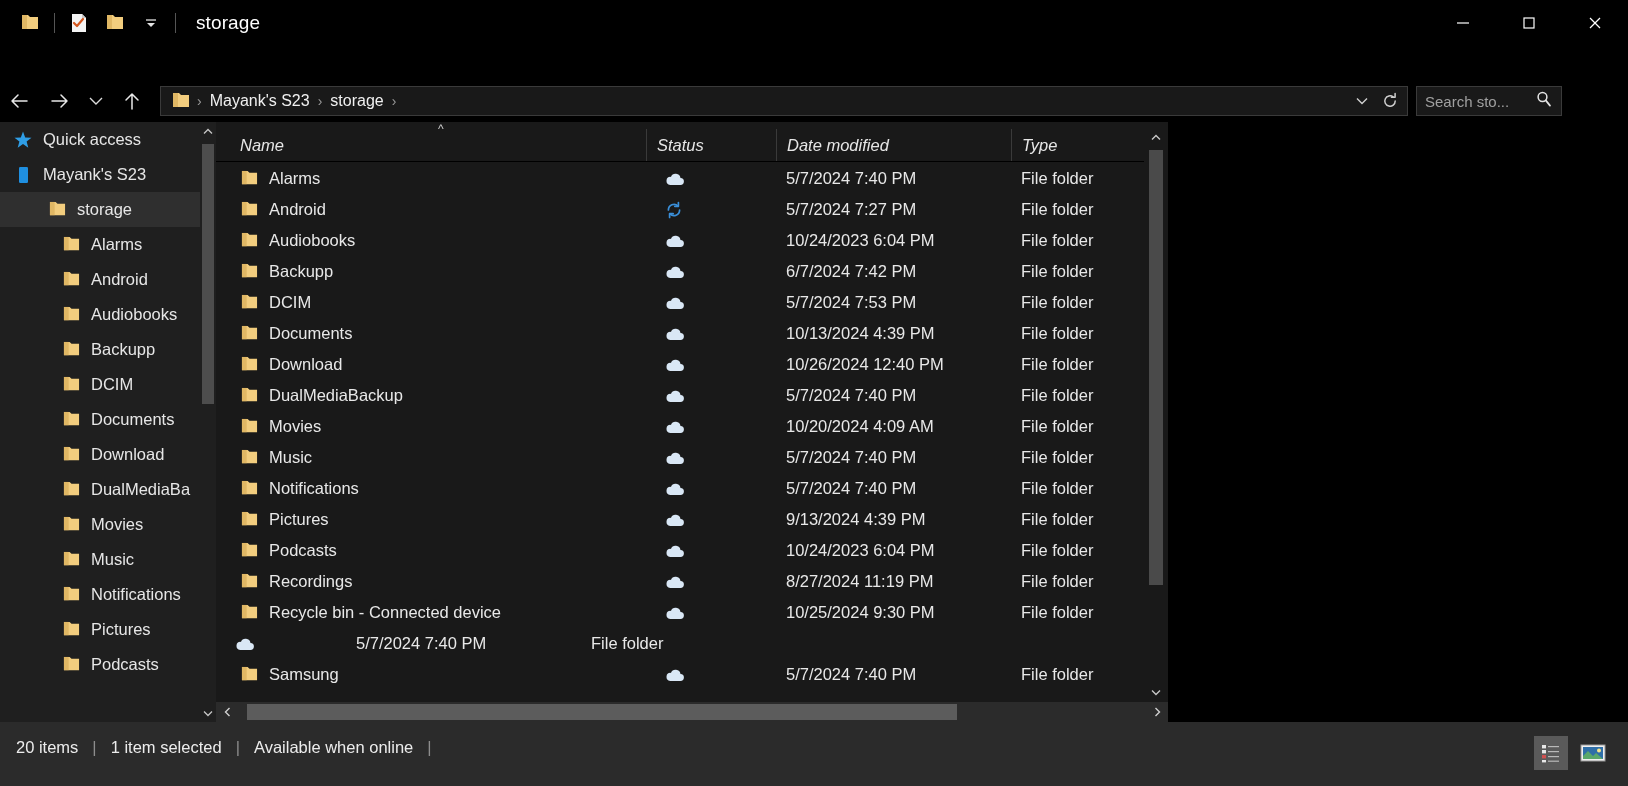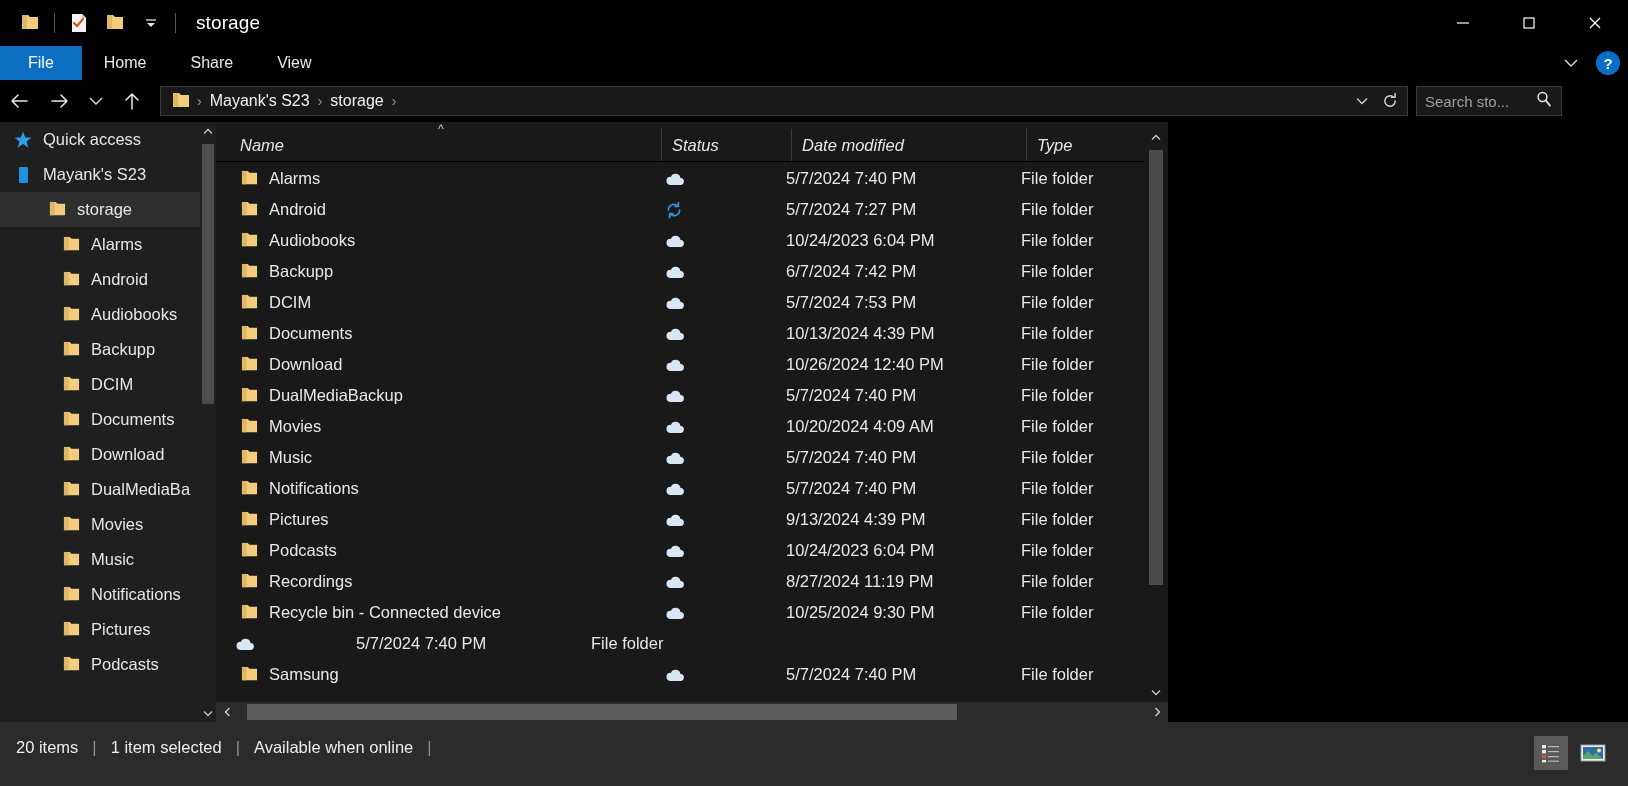--- a/index.html
+++ b/index.html
@@ -103,21 +103,21 @@
   .colhdr {
     position:relative; height:40px; display:flex; align-items:flex-end; border-bottom:1px solid #000;
   }
   .sortcaret { position:absolute; left:222px; top:0; color:#ccc; font-size:12px; }
   .col {
     color:#e6e6e6; font-size:16.5px; height:32px; display:flex; align-items:center;
     padding-left:10px; border-left:1px solid #3a3a3a;font-style:italic;
   }
   .col.first { border-left:none; padding-left:24px; }
   .c-name { width:430px; }
-  .c-status { width:130px;margin-left:15px; }
+  .c-status { width:130px; }
   .c-date { width:235px; }
   .c-type { width:125px;margin-top:32px; }
 
   .rows { position:absolute; left:0; top:41px; width:952px; height:540px; overflow:hidden; }
   .row { height:31px; display:flex; align-items:center; }
   .cell { font-size:16.5px; color:#e8e8e8; display:flex; align-items:center; }
   .cell.name { width:430px; padding-left:24px; }
   .cell.name .fic { margin-right:10px; display:flex; flex:none; }
   .cell.status { width:130px; justify-content:flex-start; padding-left:18px; }
   .cell.date { width:235px; padding-left:10px; }
@@ -208,34 +208,20 @@
       </div>
       <div class="wc">
         <svg width="20" height="20" viewBox="0 0 20 20">
             <line x1="5" y1="5" x2="15" y2="15" stroke="#ffffff" stroke-width="1.3"></line>
             <line x1="15" y1="5" x2="5" y2="15" stroke="#ffffff" stroke-width="1.3"></line>
           </svg>
       </div>
     </div>
   </div>
 
-  <div class="ribbon">
-    <div class="tab file">File</div>
-    <div class="tab">Home</div>
-    <div class="tab">Share</div>
-    <div class="tab">View</div>
-    <div class="ribbon-right">
-      <div class="ribbon-chevron">
-        <svg width="18" height="14" viewBox="0 0 18 14">
-            <path d="M3 4 l6 6 l6 -6" stroke="#dcdcdc" stroke-width="1.4" fill="none"></path>
-          </svg>
-      </div>
-      <div class="help-btn">?</div>
-    </div>
-  </div>
 
   <div class="navbar">
     <div class="navbtn">
       <svg width="26" height="20" viewBox="0 0 26 20">
           <path d="M20 10 H5 M11 4 L5 10 L11 16" stroke="#e8e8e8" stroke-width="1.5" fill="none" stroke-linecap="round" stroke-linejoin="round"></path>
         </svg>
     </div>
     <div class="navbtn">
       <svg width="26" height="20" viewBox="0 0 26 20">
           <path d="M5 10 H20 M14 4 L20 10 L14 16" stroke="#e8e8e8" stroke-width="1.5" fill="none" stroke-linecap="round" stroke-linejoin="round"></path>

